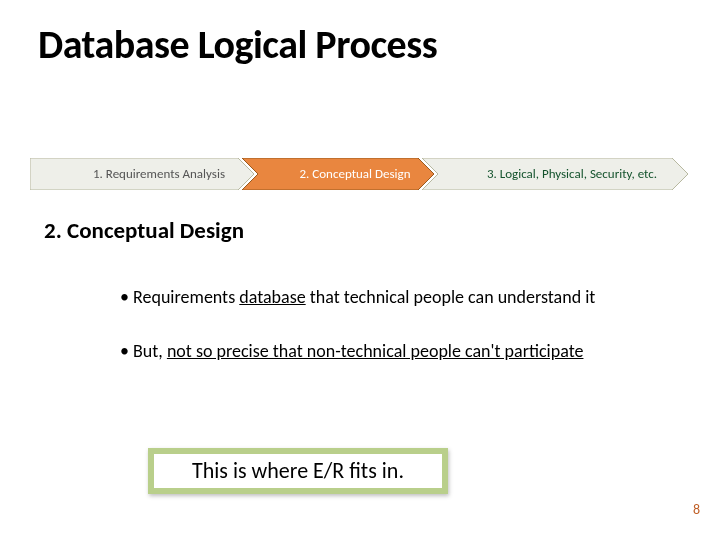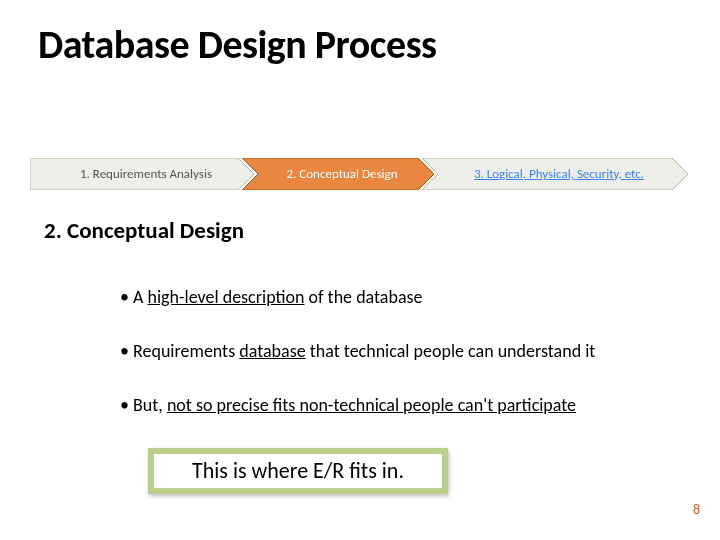--- a/index.html
+++ b/index.html
@@ -29,35 +29,35 @@
   position:absolute;
   top:0;height:32px;
 }
 .chevron svg{
   position:absolute;
   top:0;left:0;
   width:100%;height:100%;
 }
 .chevron .label{
   position:absolute;
-  top:0;left:0;
+  top:0;left:13px;
   width:100%;height:32px;
   line-height:32px;
   text-align:center;
   font-size:13px;
   padding-left:8px;
   box-sizing:border-box;
 }
 .c1{left:0;width:224px;}
 .c2{left:212px;width:192px;}
 .c3{left:392px;width:266px;}
 
 .c1 .label{color:#555;}
 .c2 .label{color:#fff;font-weight:400;}
-.c3 .label{color:#3b82f6;text-decoration:underline;}
+.c3 .label{color:#14532d;}
 
 
 .subtitle{
   position:absolute;
   left:44px;top:216px;
   font-size:23px;
   font-weight:700;
 }
 
 
@@ -106,21 +106,21 @@
 .pagenum{
   position:absolute;
   right:20px;bottom:22px;
   font-size:14px;
   color:#c06028;
 }
 </style>
 </head>
 <body>
 
-<div class="title">Database Design Process</div>
+<div class="title">Database Logical Process</div>
 
 <div class="banner">
 
   <div class="chevron c1">
     <svg viewBox="0 0 224 32" preserveAspectRatio="none">
       <polygon points="0,0 208,0 224,16 208,32 0,32" fill="#eeefe9" stroke="#b7b89f" stroke-width="1"></polygon>
     </svg>
     <div class="label">1. Requirements Analysis</div>
   </div>
 
@@ -137,27 +137,24 @@
     </svg>
     <div class="label">3. Logical, Physical, Security, etc.</div>
   </div>
 
 </div>
 
 <div class="subtitle">2. Conceptual Design</div>
 
 <ul class="bullets">
   <li>
-    <span>A </span><span class="u">high-level description</span><span> of the database</span>
-  </li>
-  <li>
     <span>Requirements </span><span class="u">database</span><span> that technical people can understand it</span>
   </li>
   <li>
-    <span>But, </span><span class="u">not so precise fits non-technical people can't participate</span>
+    <span>But, </span><span class="u">not so precise that non-technical people can't participate</span>
   </li>
 </ul>
 
 <div class="callout-wrap">
   <div class="callout-green"></div>
   <div class="callout-white">This is where E/R fits in.</div>
 </div>
 
 <div class="pagenum">8</div>
 

